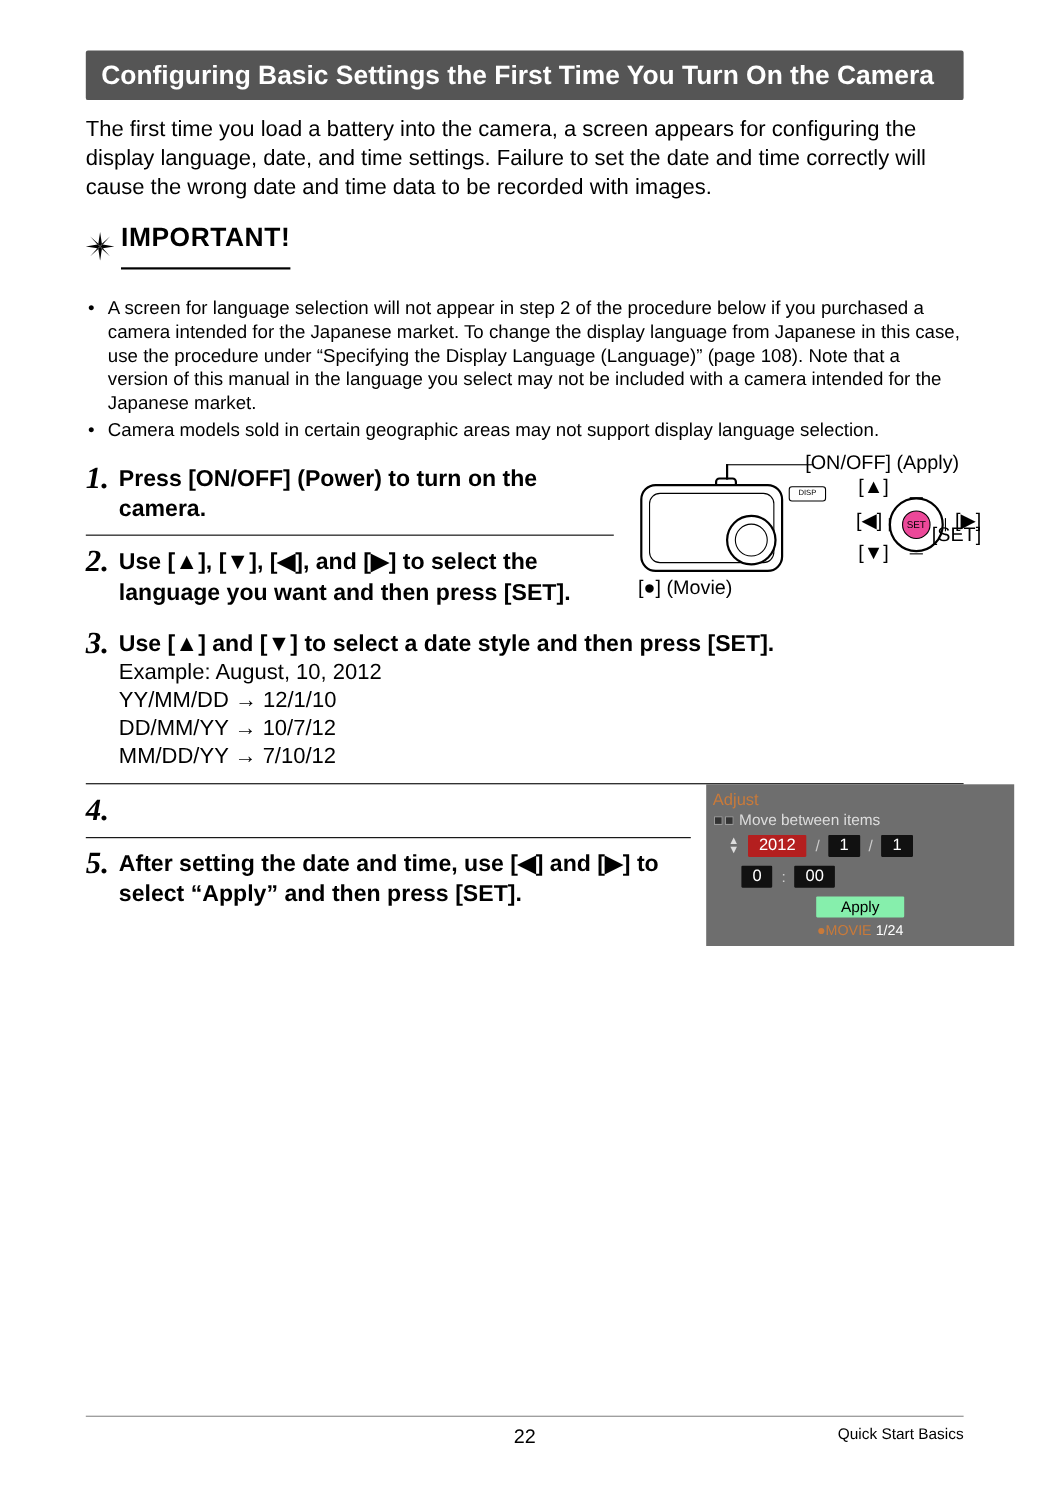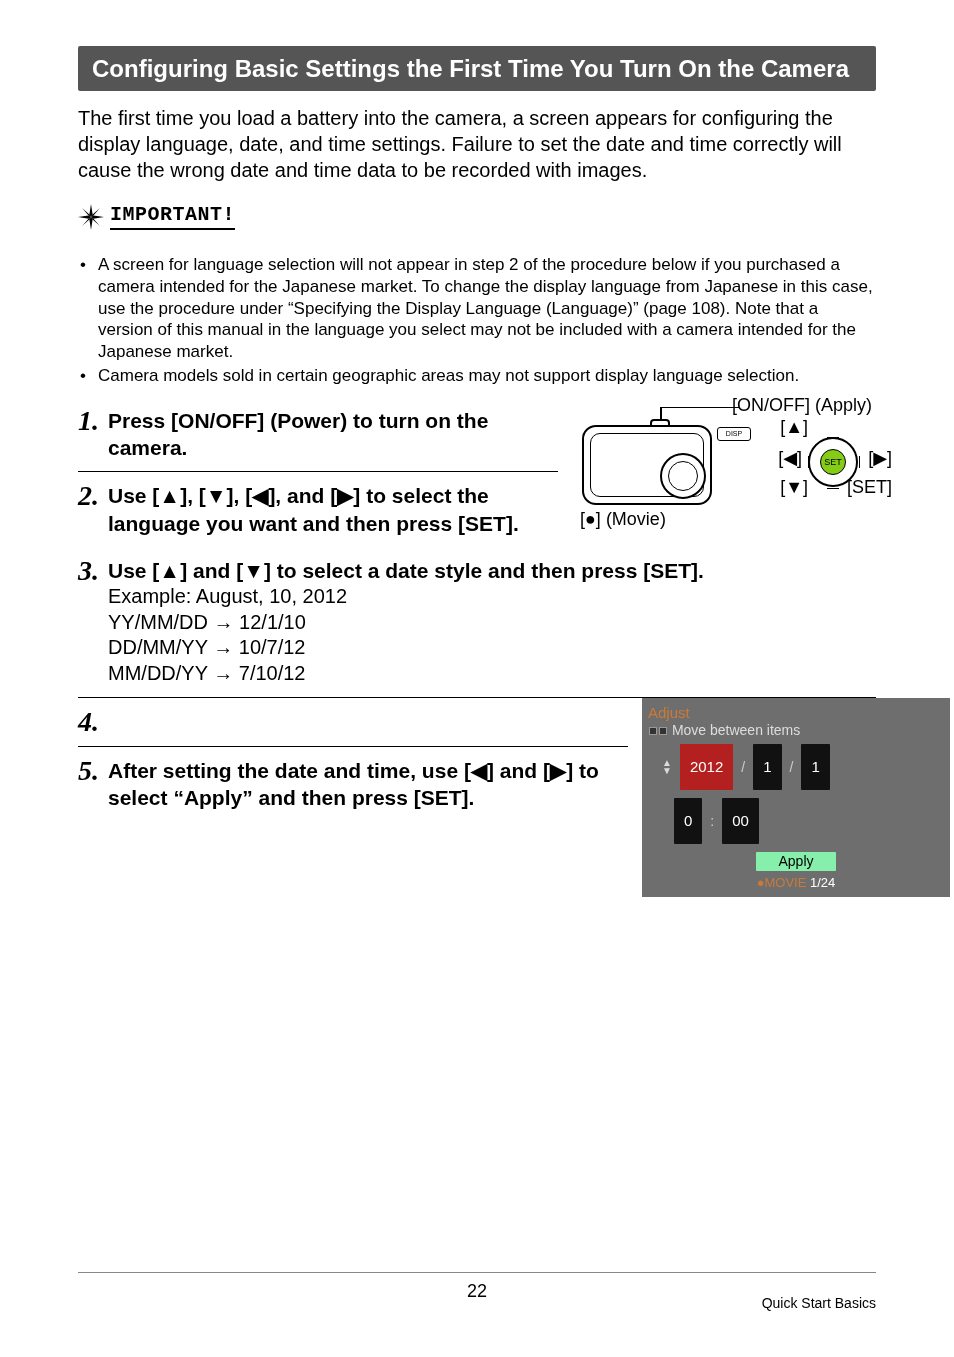--- a/index.html
+++ b/index.html
@@ -31,25 +31,24 @@
     display: flex;
     align-items: center;
   }
   .important-icon {
     width: 26px; height: 26px;
     display: inline-block;
     margin-right: 6px;
   }
   .important-label {
     font-weight: bold;
-    font-size: 20px;
+    font-size: 24px;
     letter-spacing: 0.5px;
     border-bottom: 2px solid #000;
-    padding-bottom: 2px;
-    font-family: Liberation Mono, monospace;
+    padding-bottom: 12px;
   }
   .bullets {
     margin-top: 24px;
     font-size: 17px;
     line-height: 1.28;
   }
   .bullets li {
     list-style: none;
     position: relative;
     padding-left: 20px;
@@ -174,58 +173,58 @@
   .cross::after { top: 17px; left: -2px; height: 12px; width: 50px; border-top:0;border-bottom:0;}
   .set-btn {
     position: absolute;
     right: 36px; top: 52px;
     width: 26px; height: 26px;
     border: 1.5px solid #000;
     border-radius: 50%;
     font-size: 9px;
     text-align:center;
     line-height: 24px;
-    background:#84cc16;
+    background:#ec4899;
     z-index:2;
   }
   .label {
     position:absolute;
     font-size: 18px;
     white-space: nowrap;
   }
   .l-onoff { right: 10px; top: -2px; }
   .l-up { right: 74px; top: 20px; }
   .l-left { right: 80px; top: 50px; }
   .l-down { right: 74px; top: 80px; }
   .l-right { right: -10px; top: 50px; }
-  .l-set { right: -10px; top: 80px; margin-left: 25px; }
+  .l-set { right: -10px; top: 64px; margin-left: 25px; }
   .l-movie { left: 8px; top: 112px; }
   .leader {
     position:absolute;
     background:#000;
   }
   
   .adjust-box {
-    width: 308px;
+    width: 280px;
     flex-shrink: 0;
     background: #6e6e6e;
     padding: 6px;
     font-size: 14px;
     color: #fff;
     line-height: 1.2;
     font-family: Arial, sans-serif;
   }
   .adjust-title { color: #c97a3a; font-size: 15px; }
   .adjust-sub { color: #ddd; font-size: 14px; margin-bottom: 6px;}
   .adjust-sub .sq { display:inline-block; width:8px;height:8px;background:#333;border:1px solid #999;margin:0 1px;}
   .fields { display:flex; align-items:center; gap:8px; margin: 4px 0 8px 14px;}
   .field {
     background: #111;
     color: #fff;
-    padding: 14px 10px;
+    padding: 1px 10px;
     font-size: 15px;
     border-radius: 1px;
   }
   .field.red { background: #b41f1f; }
   .arrows-col { display:flex; flex-direction:column; align-items:center; font-size:10px; line-height:8px; color:#ddd;}
   .fields2 { margin-left: 26px; }
   .apply-btn {
     background: #86efac;
     color: #000;
     padding: 1px 22px;
@@ -234,21 +233,21 @@
     display:inline-block;
   }
   .adjust-footer { text-align:center; margin-top:6px; }
   .adjust-bottom { text-align:center; color:#fff; font-size:13px; margin-top:4px;}
   .adjust-bottom .ml { color:#c97a3a; }
   
   .page-footer {
     position: absolute;
     left: 78px; right: 78px; bottom: 46px;
     border-top: 1.5px solid #888;
-    padding-top: 22px;
+    padding-top: 7px;
     display: flex;
     justify-content: space-between;
     align-items: flex-end;
     font-size: 14px;
   }
   .page-num {
     position:absolute;
     left:0; right:0;
     text-align:center;
     font-size: 18px;

